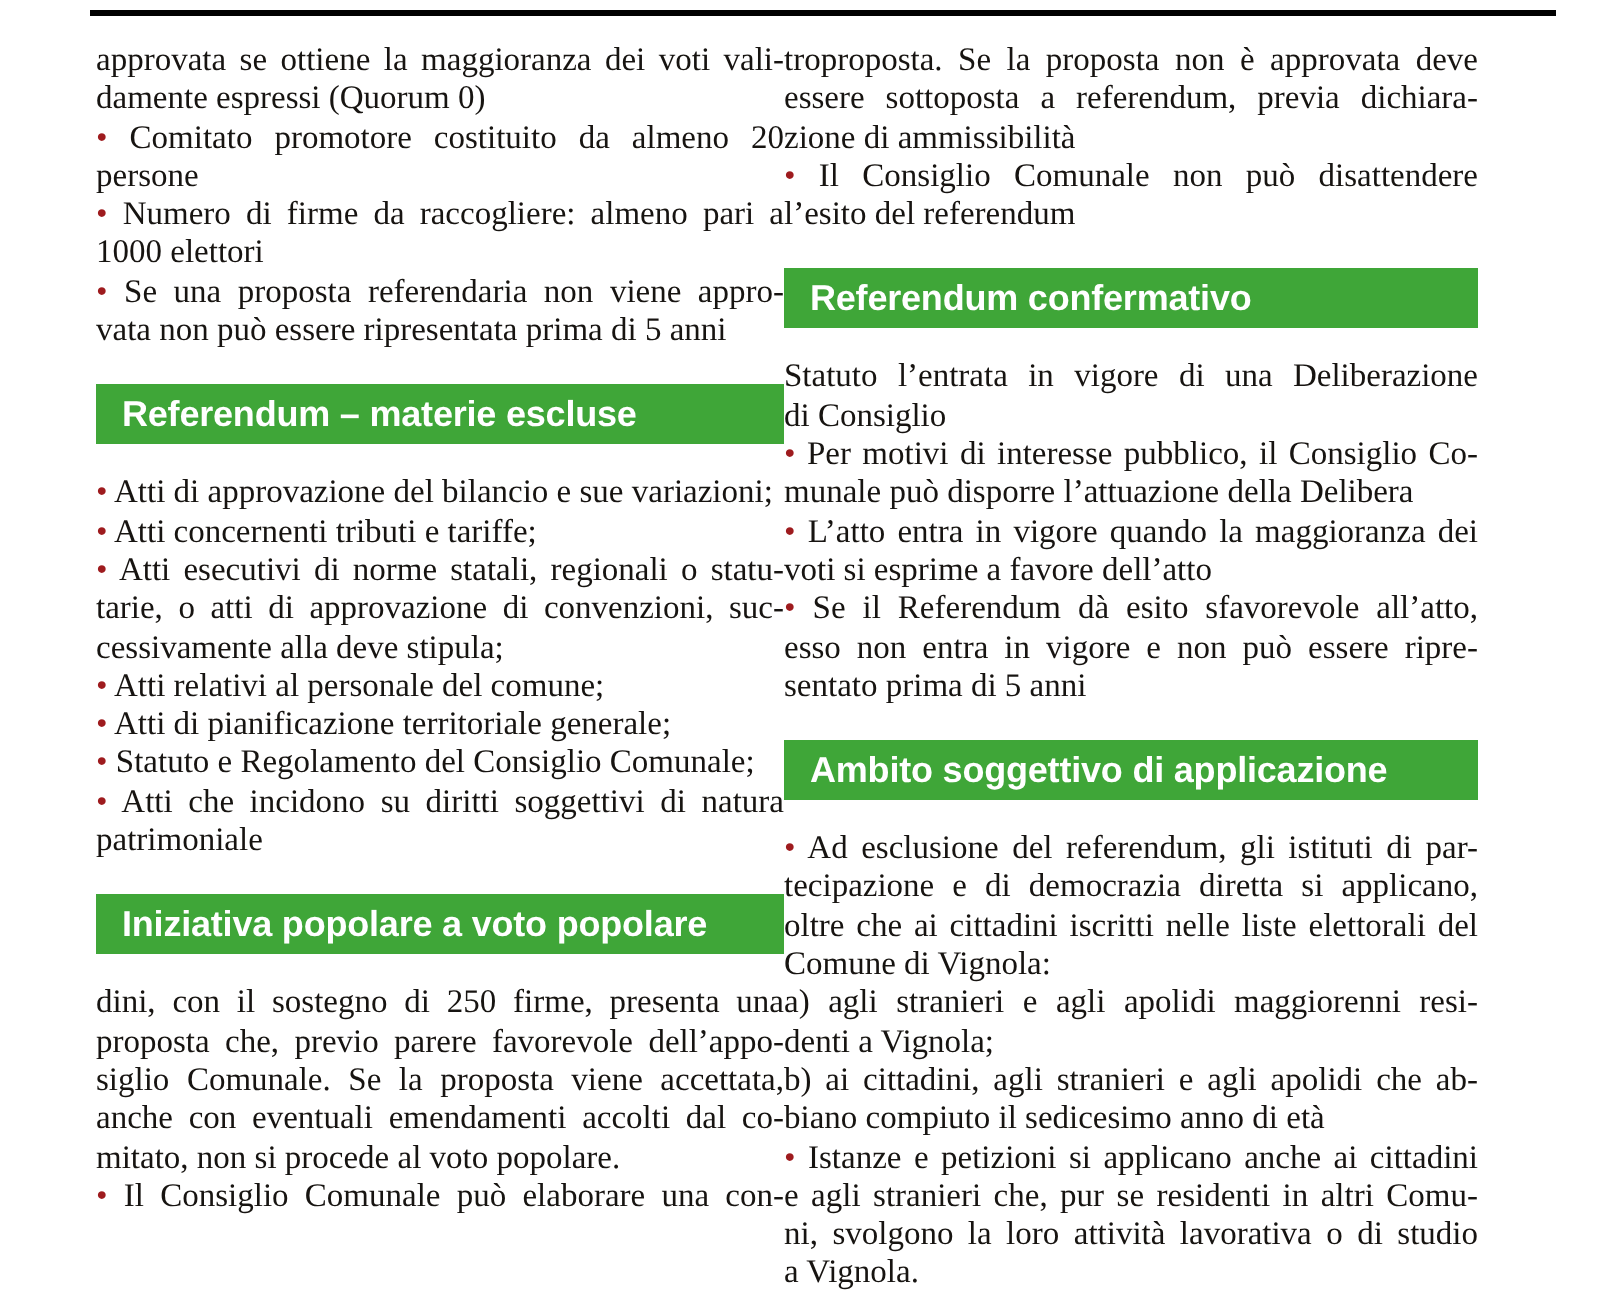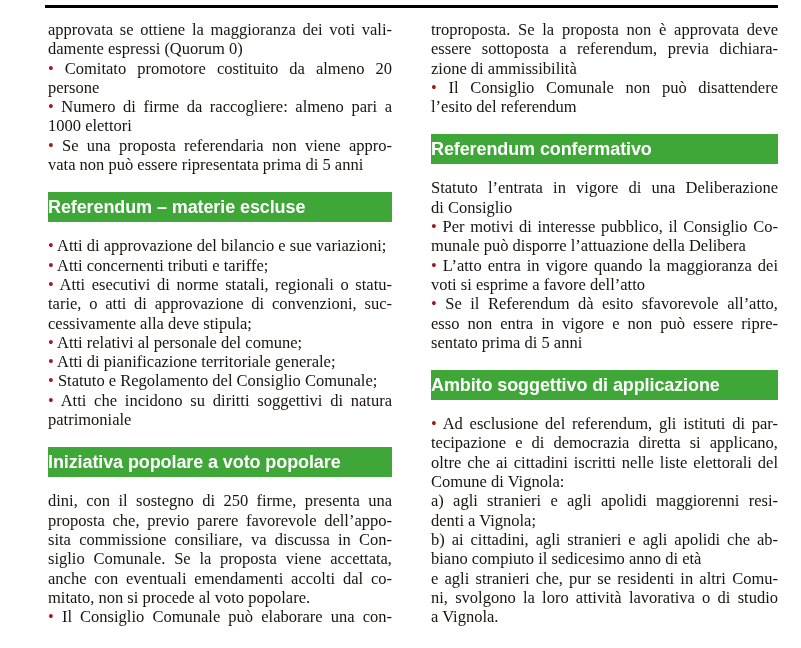--- a/index.html
+++ b/index.html
@@ -27,21 +27,20 @@
     top: 5px;
     width: 733px;
     height: 3px;
     background: var(--rule);
   }
   .columns {
     position: absolute;
     left: 48px;
     top: 20px;
     display: flex;
-    gap: 39px;
   }
   .column-left  { width: 344px; }
   .column-right { width: 347px; }
   .para { margin: 0; }
   .line {
     font-size: 16.5px;
     line-height: 19.3px;
     text-align: justify;
     text-align-last: justify;
     white-space: normal;
@@ -52,20 +51,21 @@
     font-size: 16.5px;
   }
   .section-header {
     background: var(--header-bg);
     color: var(--header-text);
     font-family: "Liberation Sans", sans-serif;
     font-weight: bold;
     font-size: 18px;
     height: 30px;
     line-height: 30px;
+    padding-left: 13px;
     margin: 18px 0 14px 0;
     white-space: nowrap;
     letter-spacing: -0.1px;
   }
 </style>
 </head>
 <body>
 
 <div class="page">
   <div class="top-rule"></div>
@@ -109,21 +109,20 @@
           <div class="line no-stretch"><span class="bullet">•</span> Statuto e Regolamento del Consiglio Comunale;</div>
         </div>
         <div class="para">
           <div class="line"><span class="bullet">•</span> Atti che incidono su diritti soggettivi di natura</div>
           <div class="line no-stretch">patrimoniale</div>
         </div>
         <div class="section-header"><span>Iniziativa popolare a voto popolare</span></div>
         <div class="para">
           <div class="line">dini, con il sostegno di 250 firme, presenta una</div>
           <div class="line">proposta che, previo parere favorevole dell’appo-</div>
-          <div class="line">sita commissione consiliare, va discussa in Con-</div>
           <div class="line">siglio Comunale. Se la proposta viene accettata,</div>
           <div class="line">anche con eventuali emendamenti accolti dal co-</div>
           <div class="line no-stretch">mitato, non si procede al voto popolare.</div>
         </div>
         <div class="para">
           <div class="line"><span class="bullet">•</span> Il Consiglio Comunale può elaborare una con-</div>
         </div>
       </div>
     <div class="column column-right">
         <div class="para">
@@ -162,19 +161,20 @@
         </div>
         <div class="para">
           <div class="line">a) agli stranieri e agli apolidi maggiorenni resi-</div>
           <div class="line no-stretch">denti a Vignola;</div>
         </div>
         <div class="para">
           <div class="line">b) ai cittadini, agli stranieri e agli apolidi che ab-</div>
           <div class="line no-stretch">biano compiuto il sedicesimo anno di età</div>
         </div>
         <div class="para">
+          <div class="line"><span class="bullet">•</span> Istanze e petizioni si applicano anche ai cittadini</div>
           <div class="line">e agli stranieri che, pur se residenti in altri Comu-</div>
           <div class="line">ni, svolgono la loro attività lavorativa o di studio</div>
           <div class="line no-stretch">a Vignola.</div>
         </div>
       </div>
   </div>
 </div>
 
 </body></html>

